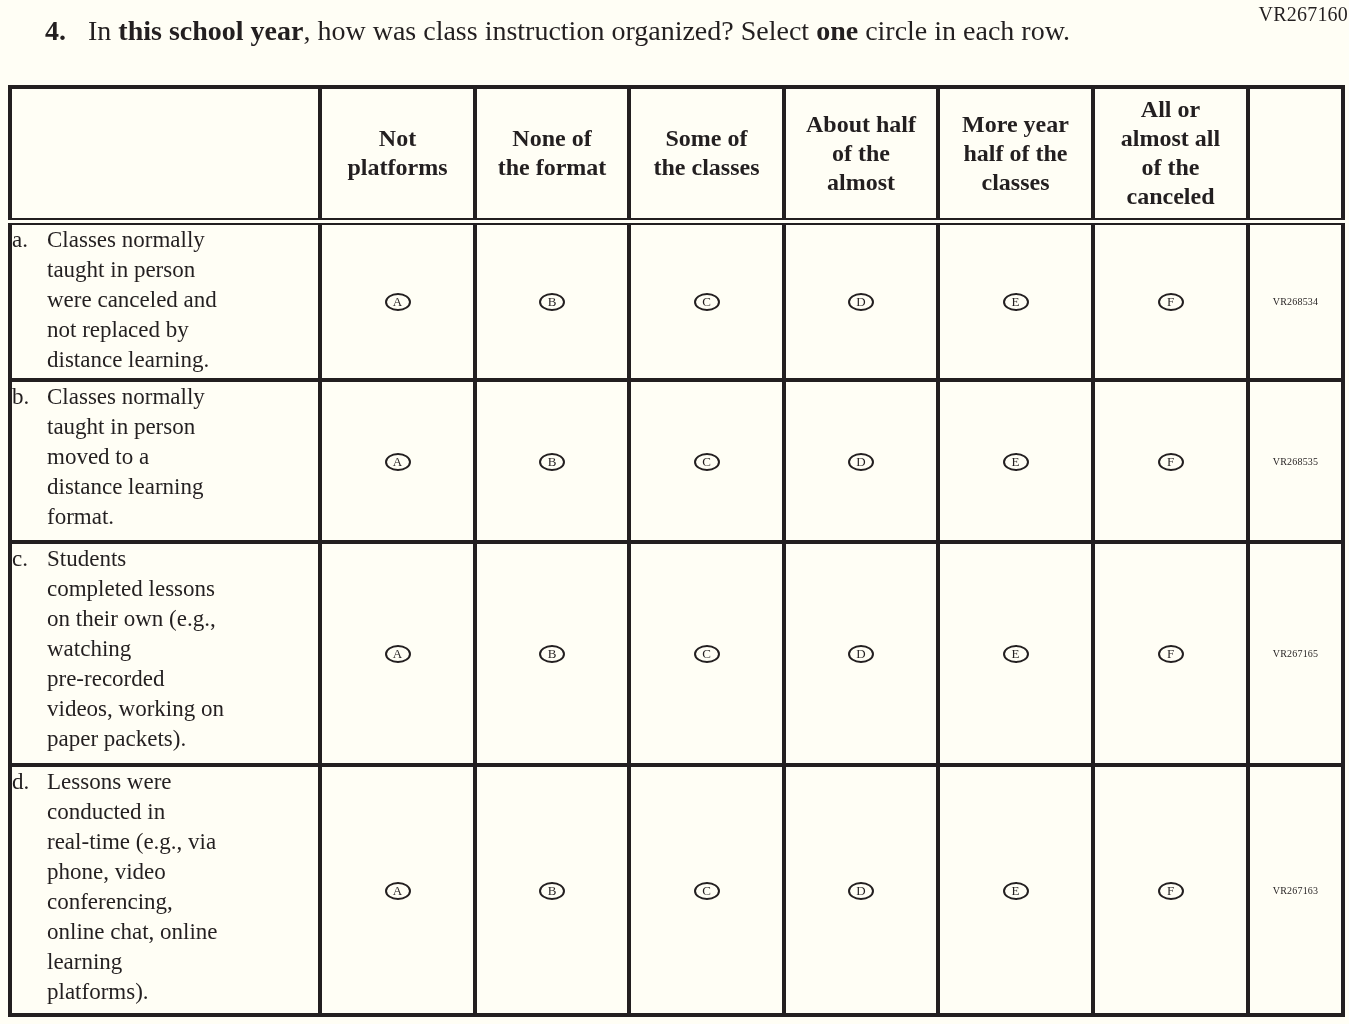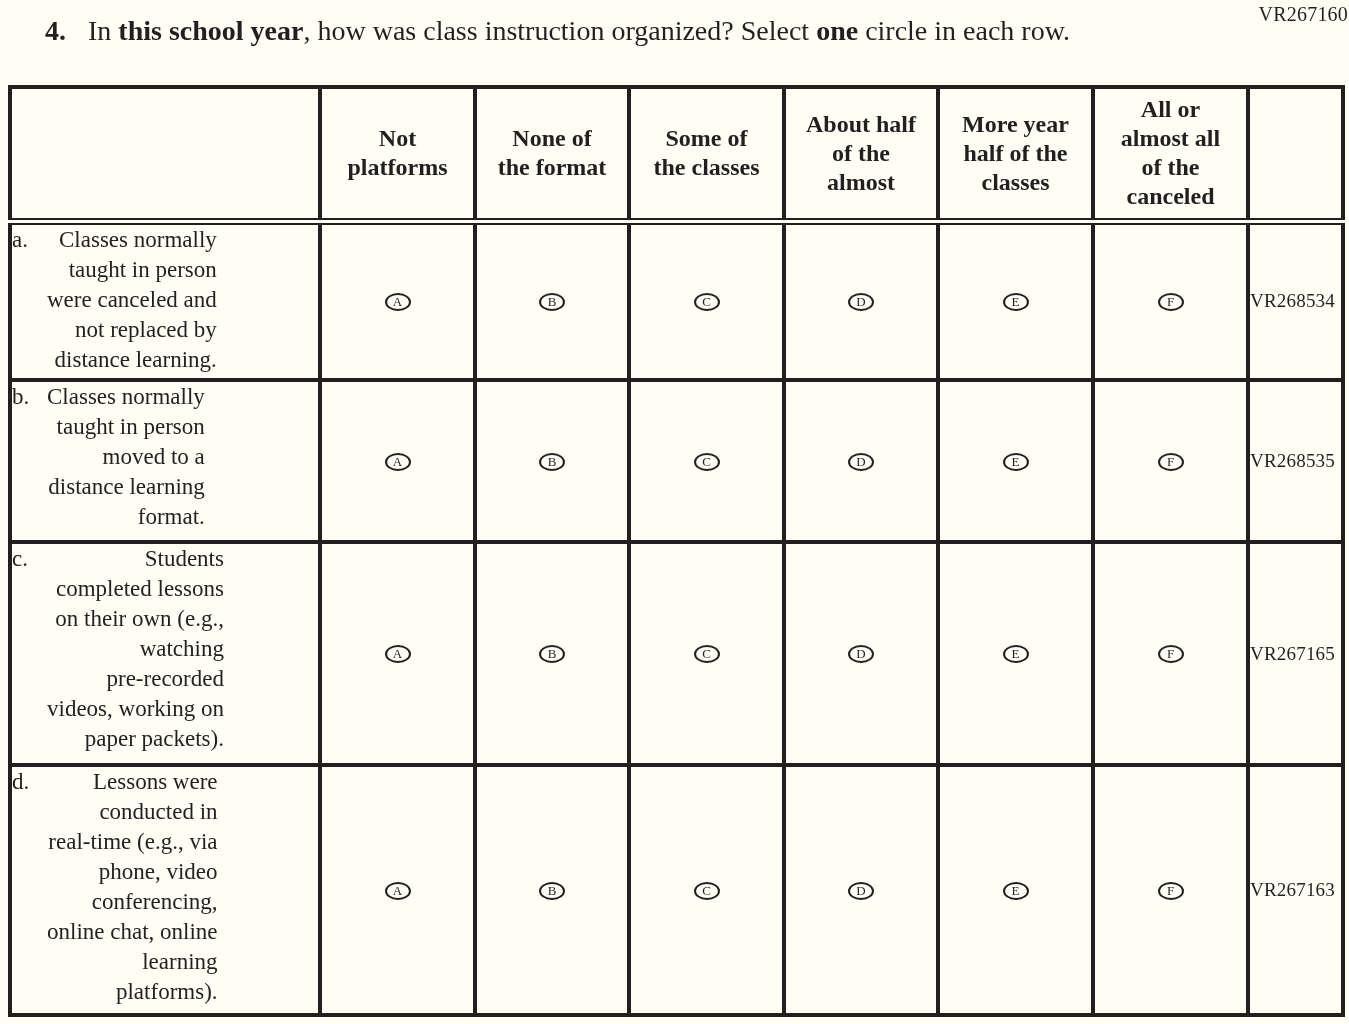--- a/index.html
+++ b/index.html
@@ -70,43 +70,42 @@
     align-items: flex-start;
     font-size: 23px;
     line-height: 30px;
   }
   .row-letter {
     flex: none;
     width: 35px;
   }
   .row-text {
     white-space: pre-line;
-    text-align: right;
   }
   td.opt {
     text-align: center;
     vertical-align: middle;
   }
   .bubble {
     display: inline-flex;
     align-items: center;
     justify-content: center;
     width: 22px;
     height: 14px;
     border: 2px solid #231f20;
     border-radius: 50%;
     font-size: 13px;
     line-height: 14px;
     cursor: pointer;
     user-select: none;
   }
   td.code {
-    text-align: left;
+    text-align: center;
     vertical-align: middle;
-    font-size: 19px;
+    font-size: 10px;
     letter-spacing: 0.2px;
   }
 </style>
 </head>
 <body>
 
 <div class="form-code-top">VR267160</div>
 
 <div class="question">
   <span class="qnum">4.</span><span>In </span><b>this school year</b><span>, how was class instruction organized?  Select </span><b>one</b><span> circle in each row.</span>

